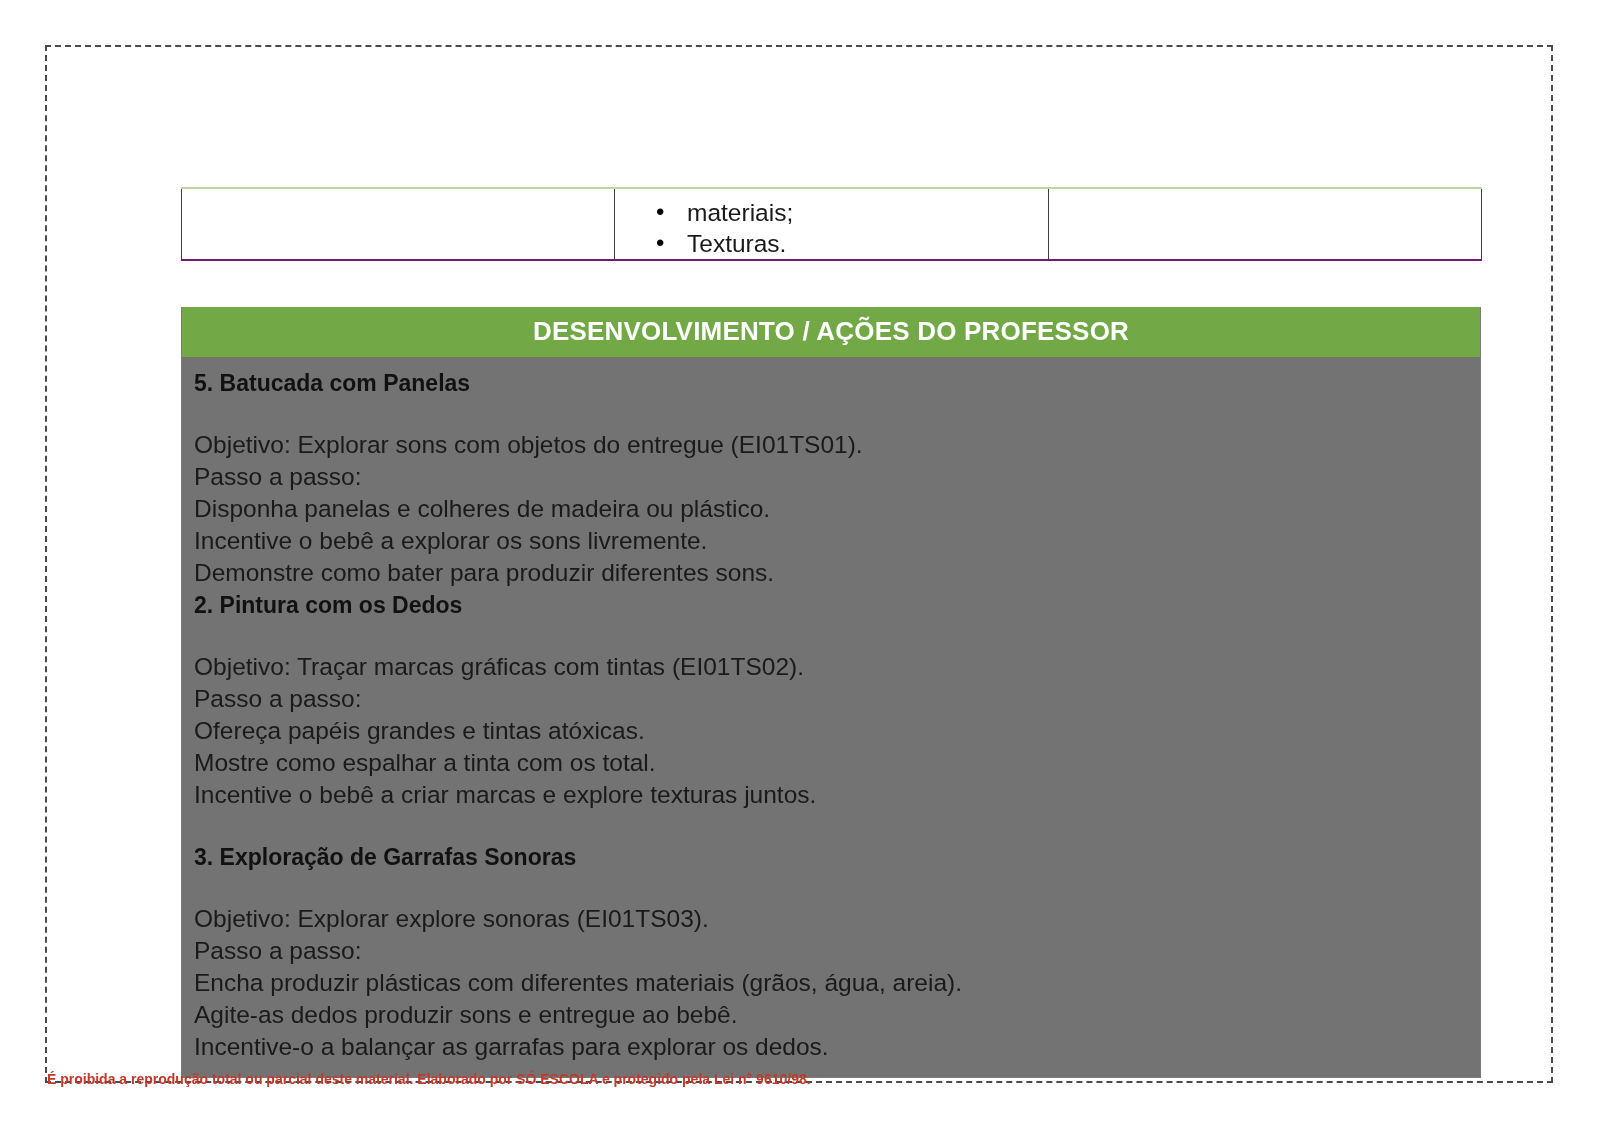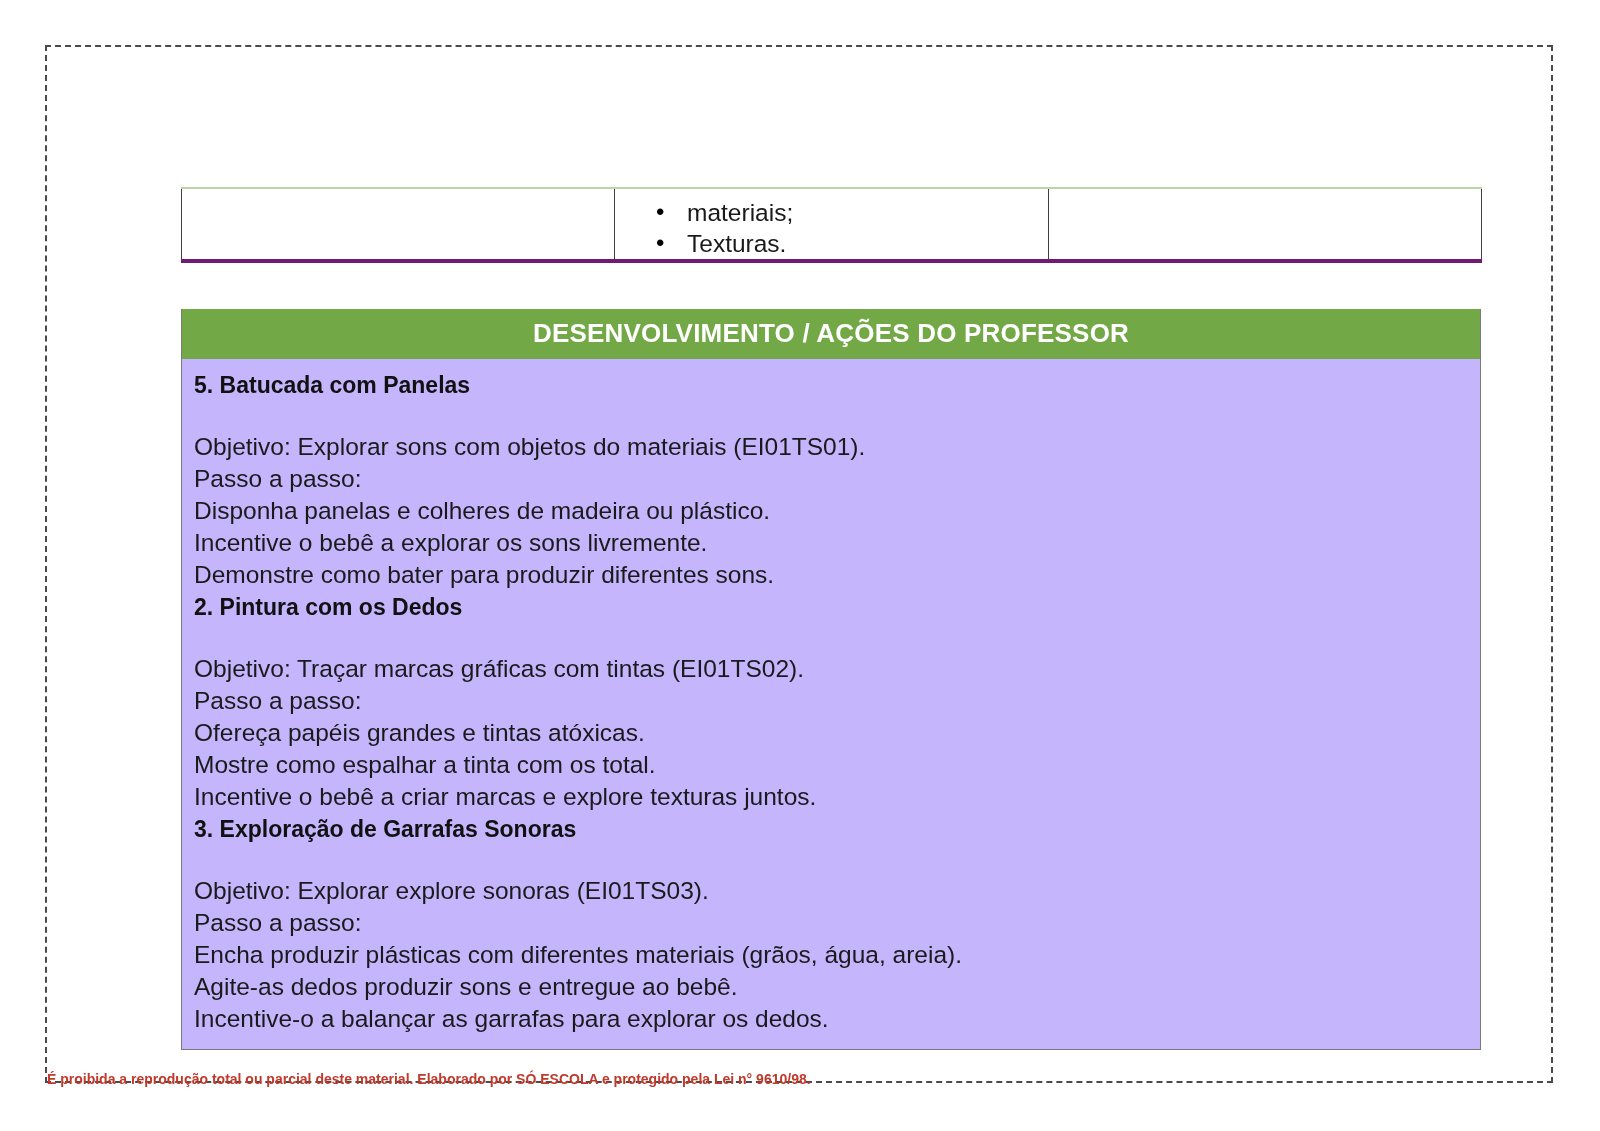--- a/index.html
+++ b/index.html
@@ -35,21 +35,21 @@
     top: 140px;
     width: 1300px;
   }
 
   
   .top-table {
     width: 100%;
     border-collapse: collapse;
     table-layout: fixed;
     border-top: 2px solid #bcd5a4;
-    border-bottom: 4px solid #701a75;
+    border-bottom: 2px solid #701a75;
   }
   .top-table td {
     vertical-align: top;
     padding: 0;
     height: 64px;
     border-left: 1px solid #3f3f3f;
     border-right: 1px solid #3f3f3f;
   }
   .col-a { width: 433px; }
   .col-b { width: 434px; }
@@ -74,21 +74,21 @@
     top: -1px;
     font-size: 24px;
     color: #000000;
   }
 
   
   .main-box {
     margin-top: 46px;
     border: 1px solid #7a7a7a;
     border-top: none;
-    background: #c4b5fd;
+    background: #737373;
   }
   .green-header {
     background: #72a845;
     color: #ffffff;
     text-align: center;
     font-size: 26px;
     font-weight: bold;
     letter-spacing: 0.2px;
     padding: 10px 0 11px 0;
     line-height: 1.1;
@@ -97,21 +97,21 @@
     padding: 10px 0 14px 12px;
   }
 
   .sec-title {
     font-size: 23px;
     font-weight: bold;
     line-height: 32px;
     margin: 0;
     color: #111111;
   }
-  .sec-title.spaced-top { }
+  .sec-title.spaced-top { margin-top: 30px; }
 
   .gap-line { height: 30px; }
 
   .body-line {
     font-size: 24.5px;
     line-height: 32px;
     margin: 0;
     color: #1a1a1a;
     white-space: nowrap;
   }
@@ -150,21 +150,21 @@
       </table>
 
     <div class="main-box">
 
       <div class="green-header">DESENVOLVIMENTO /  AÇÕES DO PROFESSOR</div>
 
       <div class="box-body">
 
         <div class="sec-title">5. Batucada com Panelas</div>
         <div class="gap-line"></div>
-        <div class="body-line">Objetivo: Explorar sons com objetos do materiais (EI01TS01).</div>
+        <div class="body-line">Objetivo: Explorar sons com objetos do entregue (EI01TS01).</div>
         <div class="body-line">Passo a passo:</div>
         <div class="body-line">Disponha panelas e colheres de madeira ou plástico.</div>
         <div class="body-line">Incentive o bebê a explorar os sons livremente.</div>
         <div class="body-line">Demonstre como bater para produzir diferentes sons.</div>
 
         <div class="sec-title">2. Pintura com os Dedos</div>
         <div class="gap-line"></div>
         <div class="body-line">Objetivo: Traçar marcas gráficas com tintas (EI01TS02).</div>
         <div class="body-line">Passo a passo:</div>
         <div class="body-line">Ofereça papéis grandes e tintas atóxicas.</div>

